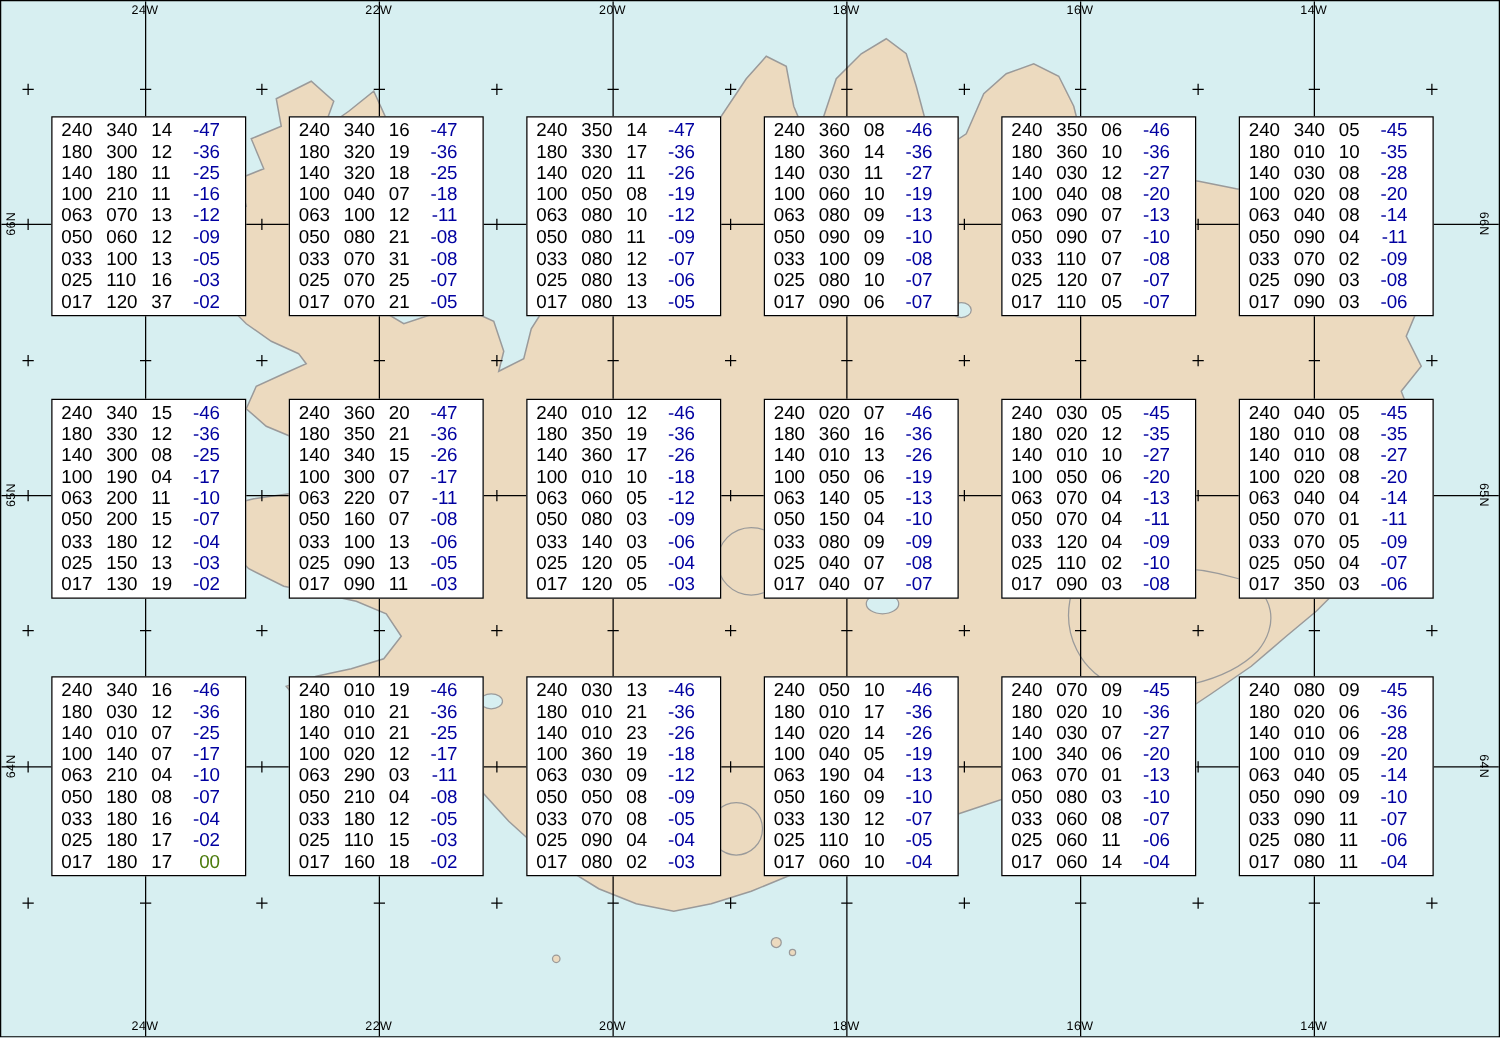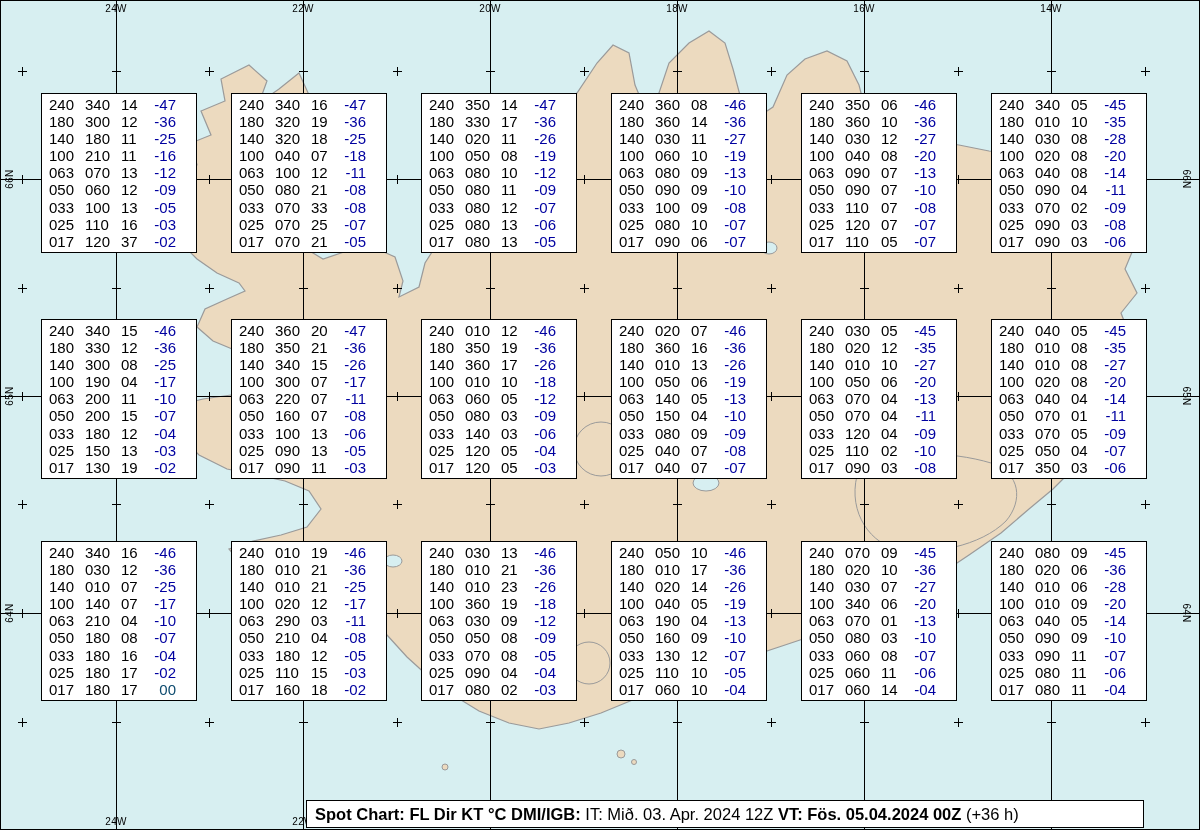--- a/index.html
+++ b/index.html
@@ -35,21 +35,21 @@
     font-size:15px; line-height:17.1px;
     font-variant-numeric:tabular-nums;
     color:#000;
   }
   .st-row { display:flex; white-space:pre; }
   .st-row span { display:inline-block; }
   .st-fl   { width:28px; }
   .st-dir  { width:28px; margin-left:8px; }
   .st-kt   { width:19px; margin-left:8px; }
   .st-temp { width:30px; margin-left:6px; text-align:right; color:var(--temp,#0000a0); }
-  .st-temp.temp-pos { color:#0c4a6e; }
+  .st-temp.temp-pos { color:#4d7c0f; }
 
   
   #footer-box {
     position:absolute; left:305px; top:799px; width:838px; height:28px;
     background:#fff; border:1.5px solid #000;
     display:flex; align-items:center; padding-left:8px;
     font-size:16.5px; color:#000;
   }
   #footer-box span { white-space:pre; }
 </style>
@@ -219,21 +219,21 @@
         <div class="st-row"><span class="st-fl">025</span><span class="st-dir">110</span><span class="st-kt">16</span><span class="st-temp">-03</span></div>
         <div class="st-row"><span class="st-fl">017</span><span class="st-dir">120</span><span class="st-kt">37</span><span class="st-temp">-02</span></div>
       </div>
       <div class="station-box" style="left: 230px; top: 92px;">
         <div class="st-row"><span class="st-fl">240</span><span class="st-dir">340</span><span class="st-kt">16</span><span class="st-temp">-47</span></div>
         <div class="st-row"><span class="st-fl">180</span><span class="st-dir">320</span><span class="st-kt">19</span><span class="st-temp">-36</span></div>
         <div class="st-row"><span class="st-fl">140</span><span class="st-dir">320</span><span class="st-kt">18</span><span class="st-temp">-25</span></div>
         <div class="st-row"><span class="st-fl">100</span><span class="st-dir">040</span><span class="st-kt">07</span><span class="st-temp">-18</span></div>
         <div class="st-row"><span class="st-fl">063</span><span class="st-dir">100</span><span class="st-kt">12</span><span class="st-temp">-11</span></div>
         <div class="st-row"><span class="st-fl">050</span><span class="st-dir">080</span><span class="st-kt">21</span><span class="st-temp">-08</span></div>
-        <div class="st-row"><span class="st-fl">033</span><span class="st-dir">070</span><span class="st-kt">33</span><span class="st-temp">-08</span></div>
+        <div class="st-row"><span class="st-fl">033</span><span class="st-dir">070</span><span class="st-kt">31</span><span class="st-temp">-08</span></div>
         <div class="st-row"><span class="st-fl">025</span><span class="st-dir">070</span><span class="st-kt">25</span><span class="st-temp">-07</span></div>
         <div class="st-row"><span class="st-fl">017</span><span class="st-dir">070</span><span class="st-kt">21</span><span class="st-temp">-05</span></div>
       </div>
       <div class="station-box" style="left: 420px; top: 92px;">
         <div class="st-row"><span class="st-fl">240</span><span class="st-dir">350</span><span class="st-kt">14</span><span class="st-temp">-47</span></div>
         <div class="st-row"><span class="st-fl">180</span><span class="st-dir">330</span><span class="st-kt">17</span><span class="st-temp">-36</span></div>
         <div class="st-row"><span class="st-fl">140</span><span class="st-dir">020</span><span class="st-kt">11</span><span class="st-temp">-26</span></div>
         <div class="st-row"><span class="st-fl">100</span><span class="st-dir">050</span><span class="st-kt">08</span><span class="st-temp">-19</span></div>
         <div class="st-row"><span class="st-fl">063</span><span class="st-dir">080</span><span class="st-kt">10</span><span class="st-temp">-12</span></div>
         <div class="st-row"><span class="st-fl">050</span><span class="st-dir">080</span><span class="st-kt">11</span><span class="st-temp">-09</span></div>
@@ -401,17 +401,14 @@
         <div class="st-row"><span class="st-fl">140</span><span class="st-dir">010</span><span class="st-kt">06</span><span class="st-temp">-28</span></div>
         <div class="st-row"><span class="st-fl">100</span><span class="st-dir">010</span><span class="st-kt">09</span><span class="st-temp">-20</span></div>
         <div class="st-row"><span class="st-fl">063</span><span class="st-dir">040</span><span class="st-kt">05</span><span class="st-temp">-14</span></div>
         <div class="st-row"><span class="st-fl">050</span><span class="st-dir">090</span><span class="st-kt">09</span><span class="st-temp">-10</span></div>
         <div class="st-row"><span class="st-fl">033</span><span class="st-dir">090</span><span class="st-kt">11</span><span class="st-temp">-07</span></div>
         <div class="st-row"><span class="st-fl">025</span><span class="st-dir">080</span><span class="st-kt">11</span><span class="st-temp">-06</span></div>
         <div class="st-row"><span class="st-fl">017</span><span class="st-dir">080</span><span class="st-kt">11</span><span class="st-temp">-04</span></div>
       </div>
     </div>
 
-  <div id="footer-box">
-    <span id="footer-text"><span style="font-weight: bold;">Spot Chart: FL Dir KT °C </span><span style="font-weight: bold;">DMI/IGB:</span><span> IT: Mið. 03. Apr. 2024 12Z </span><span style="font-weight: bold;">VT: Fös. 05.04.2024 00Z</span><span> (+36 h)</span></span>
-  </div>
 
 </div>
 
 </body></html>

